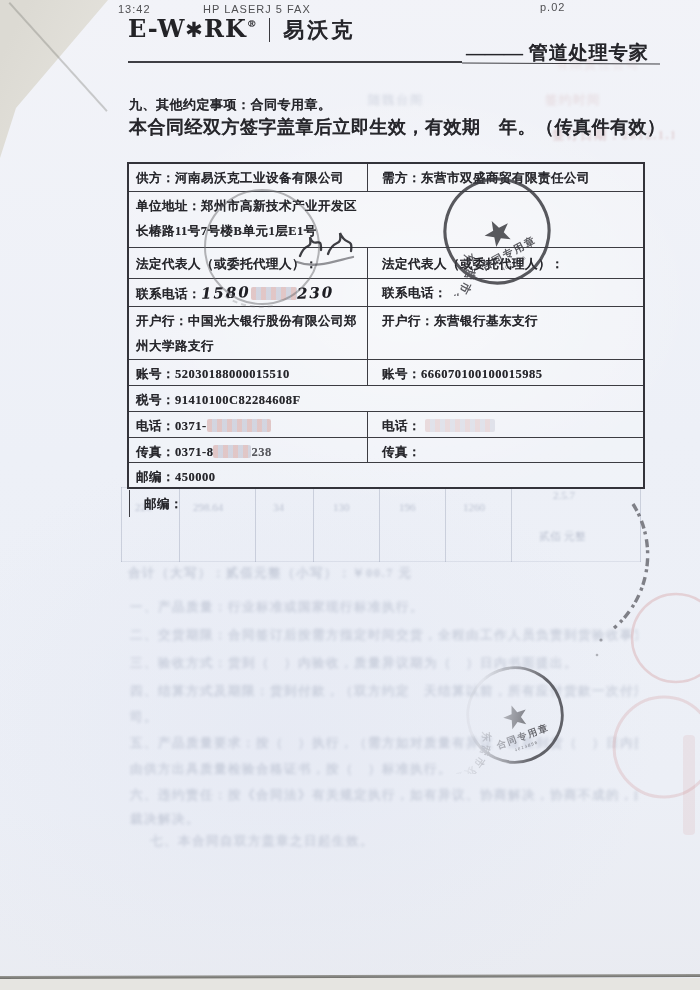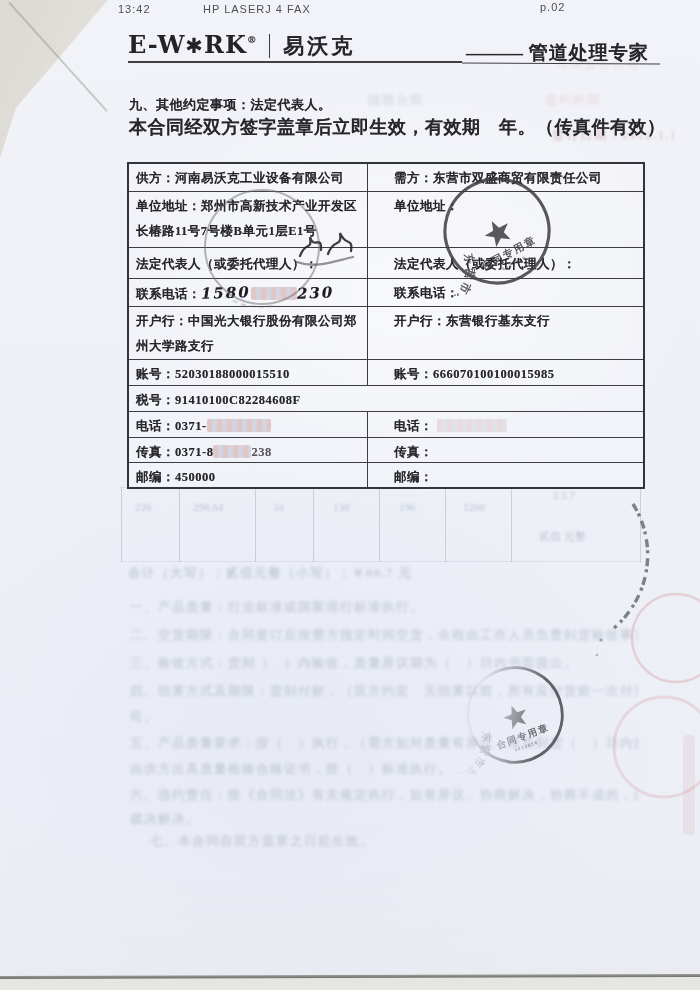--- a/index.html
+++ b/index.html
@@ -20,21 +20,21 @@
     transform:rotate(48deg);transform-origin:left top;z-index:6;filter:blur(.6px);}
   
   .logo{font-family:"DejaVu Serif",serif;font-weight:700;color:#232327;letter-spacing:1px;}
   .gear{font-family:"DejaVu Sans",sans-serif;}
   .doc{color:#26262b;text-shadow:0 0 .5px rgba(20,20,25,.45);}
   
   #signtable{left:127px;top:162px;width:514px;border:2.2px solid #33333a;background:rgba(250,250,253,.25);z-index:3;}
   .tr{display:flex;box-sizing:border-box;border-top:1.5px solid #3c3c42;}
   .tr:first-child{border-top:none;}
   .cl{width:238px;box-sizing:border-box;padding:2px 5px 0 7px;}
-  .cr{flex:1;border-left:1.6px solid #3c3c42;box-sizing:border-box;padding:2px 5px 0 26px;}
+  .cr{flex:1;border-left:1.6px solid #3c3c42;box-sizing:border-box;padding:2px 5px 0 14px;}
   .ct{font-size:12.5px;line-height:25px;font-weight:600;letter-spacing:.5px;}
   .hand{font-family:"DejaVu Serif",serif;font-size:15px;font-style:italic;font-weight:700;
         letter-spacing:2px;display:inline-block;transform:rotate(-2deg);color:#1e1e24;}
   
   .px{display:inline-block;height:13px;vertical-align:-2px;border-radius:2px;opacity:.95;
     background-image:
       repeating-linear-gradient(90deg,rgba(224,195,195,.95) 0 5px,rgba(208,211,223,.9) 5px 10px),
       repeating-linear-gradient(0deg,rgba(231,209,209,.7) 0 4px,rgba(214,216,228,.7) 4px 8px);}
   .px.light{opacity:.55;}
   
@@ -90,48 +90,47 @@
   <div class="ghost" style="left:130px;top:655px;width:486px;">三、验收方式：货到（　）内验收，质量异议期为（　）日内书面提出。</div>
   <div class="ghost" style="left:130px;top:683px;width:508px;">四、结算方式及期限：货到付款，（双方约定　天结算以前，所有应付货款一次付清）</div>
   <div class="ghost" style="left:130px;top:709px;width:28px;">司。</div>
   <div class="ghost" style="left:130px;top:735px;width:508px;">五、产品质量要求：按（　）执行，（需方如对质量有异议，应在到货（　）日内提出书面意见）</div>
   <div class="ghost" style="left:130px;top:761px;width:402px;">由供方出具质量检验合格证书，按（　）标准执行。</div>
   <div class="ghost" style="left:130px;top:787px;width:508px;">六、违约责任：按《合同法》有关规定执行，如有异议、协商解决，协商不成的，由当地人民法院</div>
   <div class="ghost" style="left:130px;top:811px;width:126px;">裁决解决。</div>
   <div class="ghost" style="left:150px;top:833px;width:238px;">七、本合同自双方盖章之日起生效。</div>
 
   <div class="abs faxhdr" style="left:118px;top:3px;z-index:6;">13:42</div>
-  <div class="abs faxhdr" style="left:203px;top:3px;z-index:6;">HP LASERJ 4 FAX</div>
+  <div class="abs faxhdr" style="left:203px;top:3px;z-index:6;">HP LASERJ 5 FAX</div>
   <div class="abs faxhdr" style="left:540px;top:1px;z-index:6;">p.02</div>
 
   <div id="corner" class="abs"></div>
   <div id="crease" class="abs"></div>
 
-  <div class="abs" style="left:128px;top:30px;z-index:3;text-align:center;">
+  <div class="abs" style="left:128px;top:14px;z-index:3;text-align:center;">
     <span class="logo" style="font-size:24px;"><span>E-W</span><span class="gear" style="font-size:21px;">✱</span><span>RK</span></span><span class="logo" style="font-size:10px;vertical-align:10px;">®</span>
     <span style="display:inline-block;width:1.5px;height:24px;background:#3a3a3f;margin:0 9px -5px 7px;"></span>
     <span class="doc" style="font-size:21px;font-weight:700;letter-spacing:3px;">易沃克</span>
   </div>
   <div class="rule" style="left:128px;top:61px;width:334px;height:2px;"></div>
   <div class="abs doc" style="left:466px;top:40px;font-size:19px;font-weight:700;letter-spacing:1px;z-index:3;">
     <span style="letter-spacing:0;">———</span> <span>管道处理专家</span>
   </div>
   <div class="rule" style="left:462px;top:63px;width:198px;height:1.4px;transform:rotate(.3deg);"></div>
 
-  <div class="abs doc ct" style="left:129px;top:92px;font-size:13px;z-index:3;">九、其他约定事项：法定代表人。</div>
+  <div class="abs doc ct" style="left:129px;top:92px;font-size:13px;z-index:3;">九、其他约定事项：合同专用章。</div>
   <div class="abs doc ct" style="left:129px;top:115px;font-size:18px;z-index:3;">本合同经双方签字盖章后立即生效，有效期　年。（传真件有效）</div>
 
   <div id="signtable" class="abs doc">
     <div class="tr" style="height:27px;">
       <div class="cl ct">供方：河南易沃克工业设备有限公司</div>
       <div class="cr ct">需方：东营市双盛商贸有限责任公司</div>
     </div>
     <div class="tr" style="height:56px;">
       <div class="cl ct">单位地址：郑州市高新技术产业开发区长椿路11号7号楼B单元1层E1号</div>
-      <div class="cr ct">单位地址：</div>
     </div>
     <div class="tr" style="height:31px;">
       <div class="cl ct" style="line-height:29px;">法定代表人（或委托代理人）：</div>
       <div class="cr ct" style="line-height:29px;">法定代表人（或委托代理人）：</div>
     </div>
     <div class="tr" style="height:28px;">
       <div class="cl ct">
         <span>联系电话：</span><span class="hand">1580</span><span class="px" style="width:46px;"></span><span class="hand">230</span>
       </div>
       <div class="cr ct">联系电话：</div>
@@ -154,21 +153,21 @@
       <div class="cr ct">
         <span>电话：</span><span class="px light" style="width:70px;margin-left:4px;"></span>
       </div>
     </div>
     <div class="tr" style="height:25px;">
       <div class="cl ct">
         <span>传真：0371-8</span><span class="px" style="width:38px;"></span><span style="opacity:.75;">238</span>
       </div>
       <div class="cr ct">传真：</div>
     </div>
-    <div class="tr" style="height:25px;">
+    <div class="tr" style="height:25px;flex-direction:column;">
       <div class="cl ct">邮编：450000</div>
       <div class="cr ct">邮编：</div>
     </div>
   </div>
 
   <svg class="stamp" style="left:432px;top:166px;opacity:.84;" width="130" height="130" viewBox="0 0 150 150">
     <g transform="rotate(-28 75 75)" fill="#3a3a40">
       <circle cx="75" cy="75" r="60" fill="none" stroke="#3a3a40" stroke-width="3.6"></circle>
       <defs>
           <path id="tcB" d="M29,75 a46,46 0 1,1 0,-0.5" fill="none"></path>

